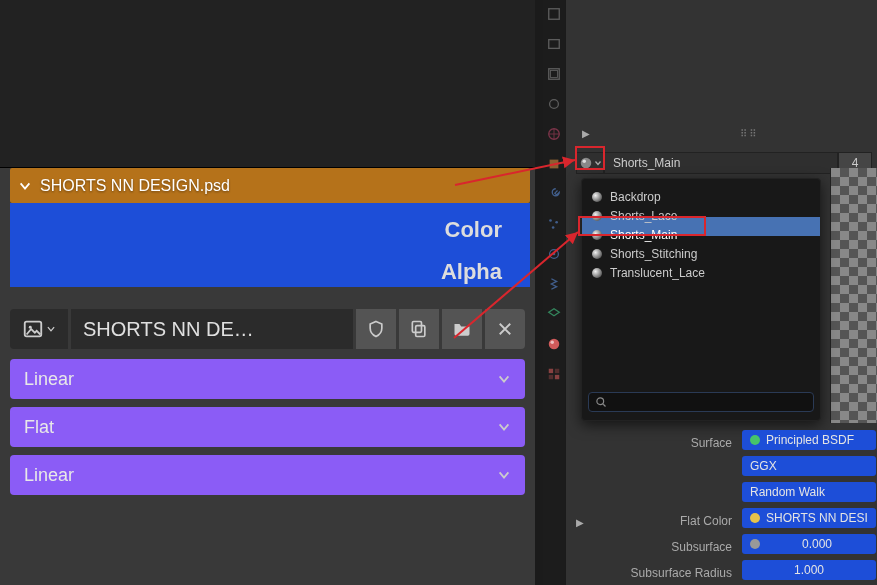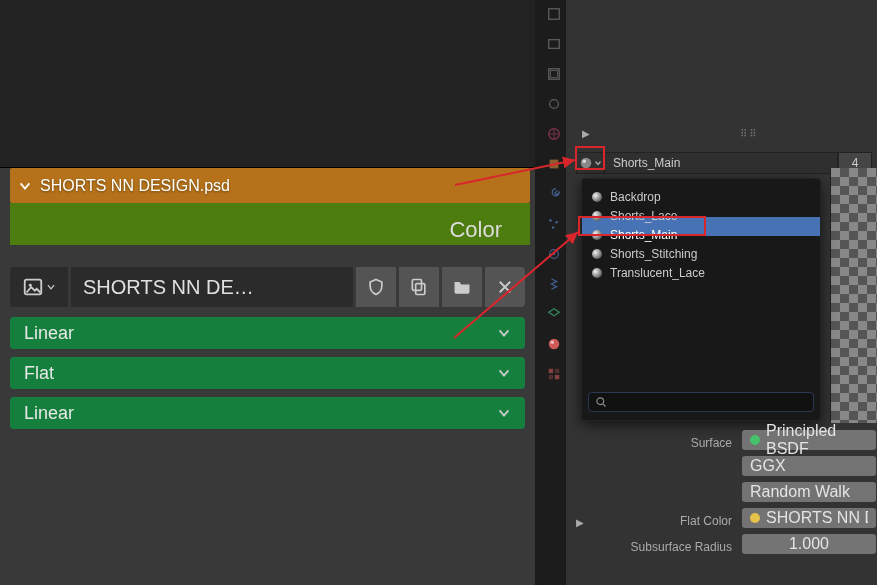--- a/index.html
+++ b/index.html
@@ -9,42 +9,42 @@
   .top-spacer { width: 100%; height: 168px; background: #222; border-bottom: 1px solid #000; }
 
   .orange-band {
     width: 520px; height: 35px; background: #b5721a; margin-left: 10px;
     display: flex; align-items: center; gap: 8px; padding: 0 8px;
     color: #fff; font-size: 16px; font-weight: 400; border-radius: 2px;
   }
   .orange-band .chev { transform: rotate(0deg); }
   .orange-band span.title { filter: drop-shadow(0 1px 1px rgba(0,0,0,.4)); }
 
-  .dark-block { padding: 0; margin-left:10px; margin-right:5px; background:#4d7c0f; }
+  .dark-block { padding: 0; margin-left:10px; margin-right:5px; background:#1d4ed8;font-weight:bold; }
   .big-label { text-align: right; font-size: 22px; color: #ddd; padding: 14px 28px 2px 0; }
   .big-label + .big-label { padding-top: 14px; }
 
   .image-row {
     display: flex; align-items: stretch; gap: 3px; margin: 22px 10px 10px 10px; height: 40px;
   }
   .image-row .imgbtn {
     width: 58px; background:#2b2b2b; display:flex; align-items:center; justify-content:center;
     gap:2px; border-radius:4px 0 0 4px;
   }
   .image-row .imgname {
     flex: 1; background:#2b2b2b; display:flex; align-items:center; padding:4px 12px;
     font-size: 20px; color:#e0e0e0;
   }
   .iconbtn {
     width: 40px; background:#545454; display:flex; align-items:center; justify-content:center;
   }
   .iconbtn.last { border-radius:0 4px 4px 0; }
 
   .dropdown-row {
-    margin: 8px 10px; height: 32px; background:#15803d; border-radius:4px;
+    margin: 8px 10px; height: 40px; background:#8b5cf6; border-radius:4px;
     display:flex; align-items:center; padding: 0 14px; font-size:18px; color:#e8e8e8;
     justify-content: space-between;
   }
 
   
   .tab-strip { position:absolute; left: 543px; top:0; width:22px; height:585px; background:#1c1c1c;
     display:flex; flex-direction:column; align-items:center; gap:14px; padding-top:6px; }
   .tab-strip .ticon { width:16px; height:16px; opacity:.6; display:flex; align-items:center; justify-content:center; }
   .tab-strip .ticon.active { opacity:1; color:#d05a5a; }
 
@@ -91,22 +91,22 @@
     border-left:1px solid #222;
   }
 
   .prop-tri { position:absolute; left:582px; top:128px; color:#aaa; font-size:10px; }
   .prop-dots { position:absolute; left:740px; top:128px; color:#777; letter-spacing:2px; font-size:10px; }
 
   .props { position:absolute; left:576px; right:0; top:424px; }
   .prop-row { display:flex; align-items:flex-end; height:26px; gap:6px; }
   .prop-label { width:144px; text-align:right; color:#aaa; font-size:12px; padding-right:4px; }
   .prop-val {
-    width:134px; height:20px; background:#737373; border-radius:3px;
-    display:flex; align-items:center; padding:0 8px; font-size:16px; color:#e4e4e4;
+    width:134px; height:20px; background:#1d4ed8; border-radius:3px;
+    display:flex; align-items:center; padding:0 8px; font-size:12px; color:#e4e4e4;
   }
   .prop-val.num { justify-content:center; font-variant-numeric:tabular-nums; }
   .prop-val .vdot { width:10px; height:10px; border-radius:50%; margin-right:6px; flex:none; }
   .row-tri { width:10px; color:#aaa; font-size:10px; }
 
   svg { display:block; }
 </style>
 </head>
 <body>
 
@@ -115,20 +115,21 @@
 
   <div class="orange-band">
     <svg class="chev" width="14" height="14" viewBox="0 0 16 16">
         <path d="M3 5l5 6 5-6" fill="none" stroke="#fff" stroke-width="2"></path>
       </svg>
     <span class="title">SHORTS NN DESIGN.psd</span>
   </div>
 
   <div class="dark-block">
     <div class="big-label">Color</div>
+    <div class="big-label">Alpha</div>
   </div>
 
   <div class="image-row">
     <div class="imgbtn">
       <svg width="22" height="22" viewBox="0 0 24 24">
           <rect x="3" y="4" width="18" height="16" rx="2" fill="none" stroke="#ccc" stroke-width="2"></rect>
           <circle cx="9" cy="10" r="1.6" fill="#ccc"></circle>
           <path d="M5 18l5-6 4 4 2-2 4 4" fill="none" stroke="#ccc" stroke-width="2"></path>
         </svg>
       <svg width="10" height="10" viewBox="0 0 16 16">
@@ -330,20 +331,28 @@
     <div class="row-tri"></div>
     <div class="prop-label"></div>
     <div class="prop-val">Random Walk</div>
   </div>
   <div class="prop-row">
     <div class="row-tri">▶</div>
     <div class="prop-label">Flat Color</div>
     <div class="prop-val">
       <div class="vdot" style="background:#e6c34a"></div>
       <span style="white-space:nowrap; overflow:hidden;">SHORTS NN DESIGN.psd</span>
+    </div>
+  </div>
+  <div class="prop-row">
+    <div class="row-tri"></div>
+    <div class="prop-label">Subsurface</div>
+    <div class="prop-val num">
+      <div class="vdot" style="background:#999"></div>
+      <span style="flex:1; text-align:center;">0.000</span>
     </div>
   </div>
   <div class="prop-row">
     <div class="row-tri"></div>
     <div class="prop-label">Subsurface Radius</div>
     <div class="prop-val num">1.000</div>
   </div>
 </div>
 
 <div class="redbox" style="left:575px; top:146px; width:30px; height:24px;"></div>

